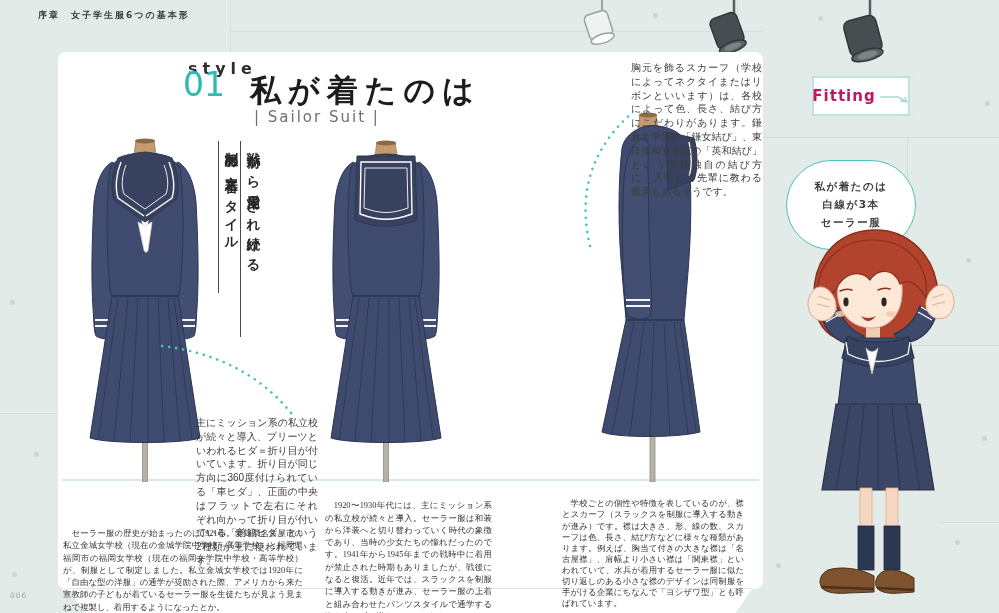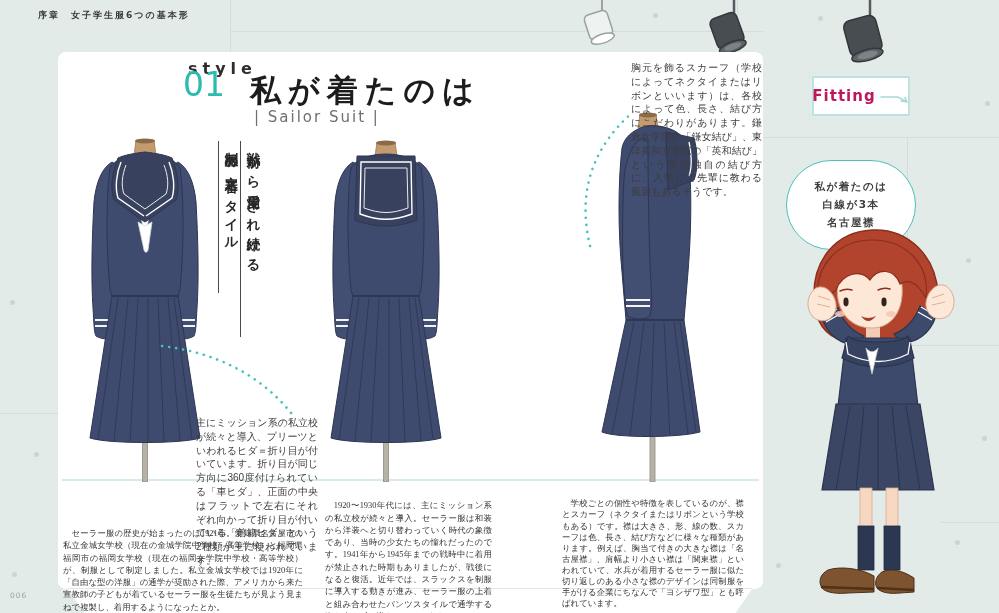--- a/index.html
+++ b/index.html
@@ -208,35 +208,35 @@
     <svg width="80" height="150" viewBox="0 0 80 150">
       <path d="M27,142 Q8,62 70,8" fill="none" stroke="#45c4be" stroke-width="2.6" stroke-linecap="round" stroke-dasharray="0.1 7"></path>
     </svg>
   </div>
 
   <div class="abs note" id="skirt-note">主にミッション系の私立校が続々と導入、プリーツといわれるヒダ＝折り目が付いています。折り目が同じ方向に360度付けられている「車ヒダ」、正面の中央はフラットで左右にそれぞれ向かって折り目が付いている「前箱ヒダ」という2種類が主に使われています。</div>
   <div class="abs note" id="scarf-note">胸元を飾るスカーフ（学校によってネクタイまたはリボンといいます）は、各校によって色、長さ、結び方にこだわりがあります。鎌倉女学院の「鎌女結び」、東洋英和女学院の「英和結び」という学校独自の結び方に、入学して先輩に教わる風習もあるそうです。</div>
 
   <p class="abs body-par" id="par-1">　セーラー服の歴史が始まったのは1921年。愛知県名古屋市の私立金城女学校（現在の金城学院中学校・高等学校）と福岡県福岡市の福岡女学校（現在の福岡女学院中学校・高等学校）が、制服として制定しました。私立金城女学校では1920年に「自由な型の洋服」の通学が奨励された際、アメリカから来た宣教師の子どもが着ているセーラー服を生徒たちが見よう見まねで複製し、着用するようになったとか。</p>
   <p class="abs body-par" id="par-2">　1920〜1930年代には、主にミッション系の私立校が続々と導入。セーラー服は和装から洋装へと切り替わっていく時代の象徴であり、当時の少女たちの憧れだったのです。1941年から1945年までの戦時中に着用が禁止された時期もありましたが、戦後になると復活。近年では、スラックスを制服に導入する動きが進み、セーラー服の上着と組み合わせたパンツスタイルで通学する姿も少しずつ増えてきています。</p>
-  <p class="abs body-par" id="par-3">　学校ごとの個性や特徴を表しているのが、襟とスカーフ（ネクタイまたはリボンという学校もある）です。襟は大きさ、形、線の数、スカーフは色、長さ、結び方などに様々な種類があります。例えば、胸当て付きの大きな襟は「名古屋襟」、肩幅より小さい襟は「関東襟」といわれていて、水兵が着用するセーラー服に似た切り返しのある小さな襟のデザインは同制服を手がける企業にちなんで「ヨシザワ型」とも呼ばれています。</p>
+  <p class="abs body-par" id="par-3">　学校ごとの個性や特徴を表しているのが、襟とスカーフ（スラックスを制服に導入する動きが進み）です。襟は大きさ、形、線の数、スカーフは色、長さ、結び方などに様々な種類があります。例えば、胸当て付きの大きな襟は「名古屋襟」、肩幅より小さい襟は「関東襟」といわれていて、水兵が着用するセーラー服に似た切り返しのある小さな襟のデザインは同制服を手がける企業にちなんで「ヨシザワ型」とも呼ばれています。</p>
 
   <div class="abs" id="fitting-sign">
     <span id="fitting-label">Fitting</span>
     <span>
       <svg width="30" height="16" viewBox="0 0 30 16">
         <path d="M1,9 L18,9 L27,14 M27,14 L21,13 M27,14 L25,9.5" fill="none" stroke="#a9d9d5" stroke-width="1.6" stroke-linecap="round"></path>
       </svg>
     </span>
   </div>
 
   <div class="abs" id="speech-bubble">
     <div class="bubble-line">私が着たのは</div>
     <div class="bubble-line">白線が3本</div>
-    <div class="bubble-line">名古屋襟</div>
+    <div class="bubble-line">セーラー服</div>
   </div>
 
   <div class="abs" style="left:788px;top:226px;">
     <svg width="200" height="376" viewBox="0 0 200 376">
 
       <path d="M84,4 C46,6 24,36 26,74 C27,96 38,110 54,114 L120,114 C138,108 150,92 150,68 C148,30 120,2 84,4 Z" fill="#b2432d" stroke="#8a2f1d" stroke-width="1.5"></path>
 
       <path d="M70,118 C54,120 40,110 34,92 L50,82 C56,98 66,106 76,110 Z" fill="#3e4a6c" stroke="#2c3550" stroke-width="1.2"></path>
       <path d="M112,116 C128,118 142,108 148,90 L132,80 C126,96 116,104 106,108 Z" fill="#3e4a6c" stroke="#2c3550" stroke-width="1.2"></path>
       <path d="M38,96 L52,88 M35,91 L49,83" stroke="#ffffff" stroke-width="1.3"></path>

